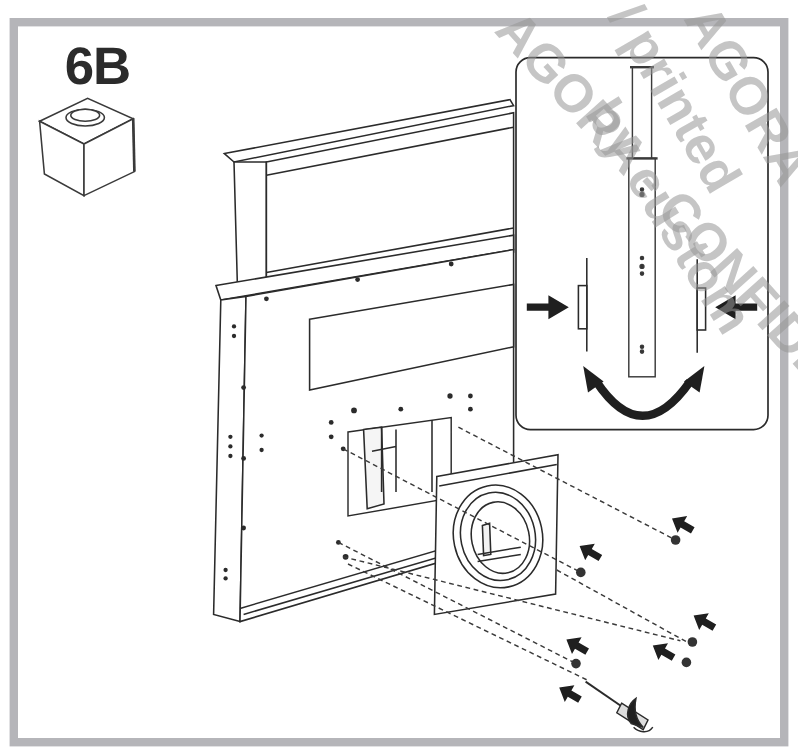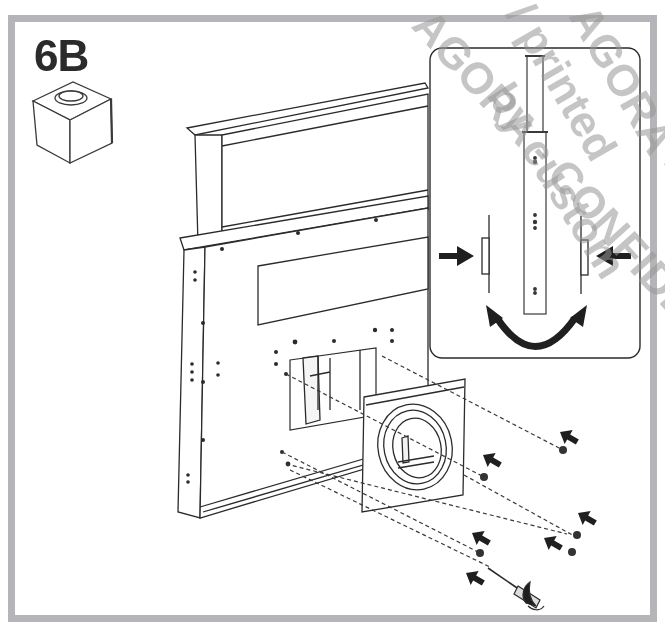--- a/index.html
+++ b/index.html
@@ -1,18 +1,18 @@
 <!DOCTYPE html>
 <html><head>
   <meta charset="utf-8">
   <style>
     html, body { margin: 0; padding: 0; background: #ffffff; }
     body { width: 665px; height: 629px; position: relative; overflow: hidden; font-family: "Liberation Sans", sans-serif; }
     .frame { position: absolute; left: 8px; top: 15px; width: 635px; height: 593px; border: 7px solid #b5b5b9; background: #ffffff; }
-    .step-label { position: absolute; left: 34px; top: 34px; font-family: "Liberation Sans", sans-serif; font-weight: bold; font-size: 44px; line-height: 44px; color: #2b2b2b; letter-spacing: -1px; }
+    .step-label { position: absolute; left: 54px; top: 34px; font-family: "Liberation Sans", sans-serif; font-weight: bold; font-size: 44px; line-height: 44px; color: #2b2b2b; letter-spacing: -1px; }
     svg.art { position: absolute; left: 0; top: 0; }
     .watermark { position: absolute; font-family: "Liberation Sans", sans-serif; font-weight: bold; color: rgba(150,150,150,0.55); white-space: nowrap; transform-origin: left top; pointer-events: none; }
   </style>
 </head>
 <body>
 
 <div class="frame"></div>
 
 <div class="step-label">6B</div>
 

